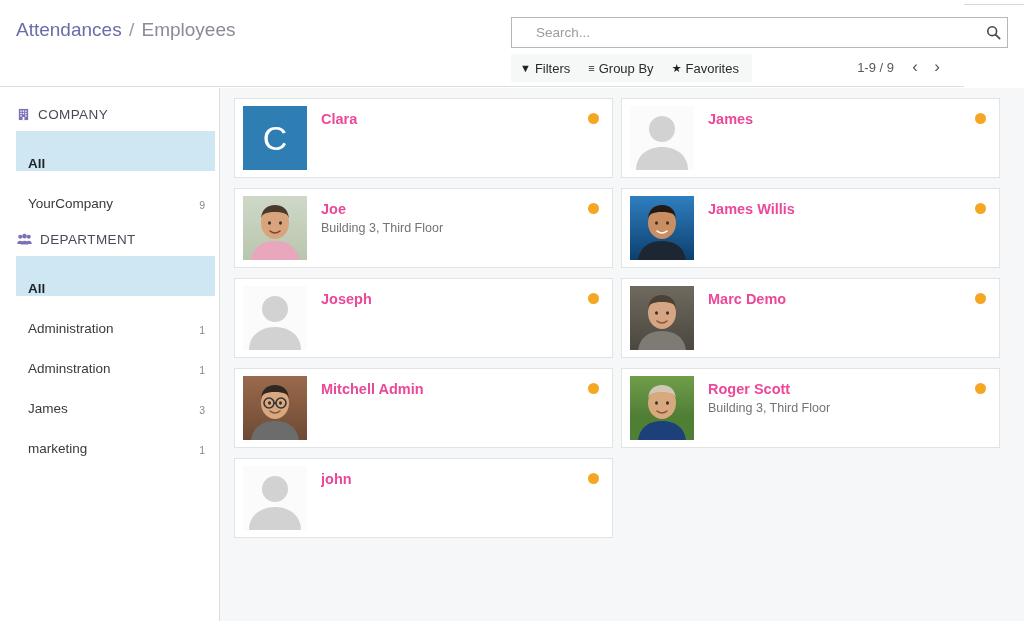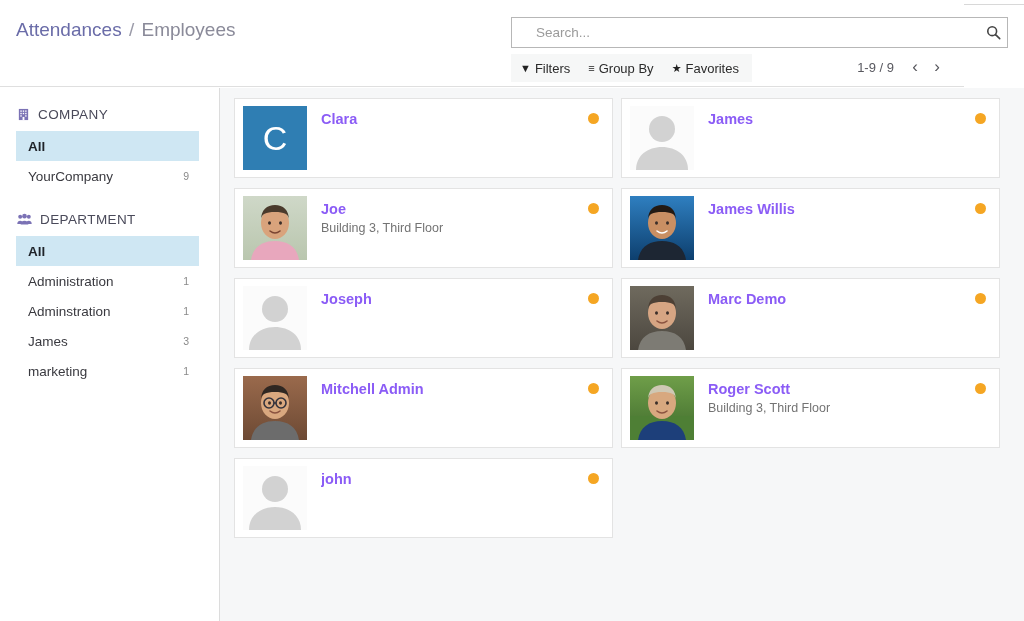--- a/index.html
+++ b/index.html
@@ -81,22 +81,22 @@
     border-right: 1px solid #dcdcdc; padding-top: 14px; flex: 0 0 220px;
   }
   .side-section-title {
     display: flex; align-items: center; gap: 8px;
     padding: 0 0 0 17px; height: 24px;
     font-size: 13.5px; letter-spacing: .4px; color: #4a4a5a;
   }
   .side-ico { color: #7b72b5; display: flex; align-items: center; }
   .side-list { margin-top: 5px; }
   .side-item {
-    display: flex; align-items: center; justify-content: space-between;
-    margin: 0 20px 0 16px; height: 30px; padding: 0 10px 0 12px;
+    display: flex; align-items: flex-end; justify-content: space-between;
+    margin: 0 4px 0 16px; height: 40px; padding: 0 10px 0 12px;
     font-size: 13.5px; color: #39393f; cursor: pointer; border-radius: 0;
   }
   .side-item.selected { background: #cfe7f3; font-weight: bold; color: #1f2329; }
   .side-item .cnt { font-size: 10.5px; color: #8a8a8a; }
   .side-gap { height: 16px; }
 
   
   .kanban {
     flex: 1; height: 533px; background: #f6f7f8;
     padding: 10px 10px 0 14px; overflow: hidden;
@@ -110,21 +110,21 @@
     background: #ffffff; border: 1px solid #e3e3e3;
     position: relative; display: flex; cursor: pointer;
   }
   .kcard-img {
     width: 64px; height: 64px; margin: 7px 0 0 8px; flex: 0 0 64px;
     overflow: hidden; background: #ffffff;
   }
   .kcard-img svg, .kcard-img canvas { display: block; }
   .kcard-body { padding: 11px 0 0 14px; flex: 1; min-width: 0; }
   .kcard-name {
-    font-size: 14.5px; font-weight: bold; color: #8b5cf6;
+    font-size: 14.5px; font-weight: bold; color: #ec4899;
     line-height: 18px; white-space: nowrap; overflow: hidden;
     text-overflow: ellipsis;
   }
   .kcard-sub {
     font-size: 12.5px; color: #737373; line-height: 17px; margin-top: 2px;
     white-space: nowrap; overflow: hidden; text-overflow: ellipsis;
   }
   .kcard-dot {
     position: absolute; right: 13px; top: 14px;
     width: 11px; height: 11px; border-radius: 50%;

